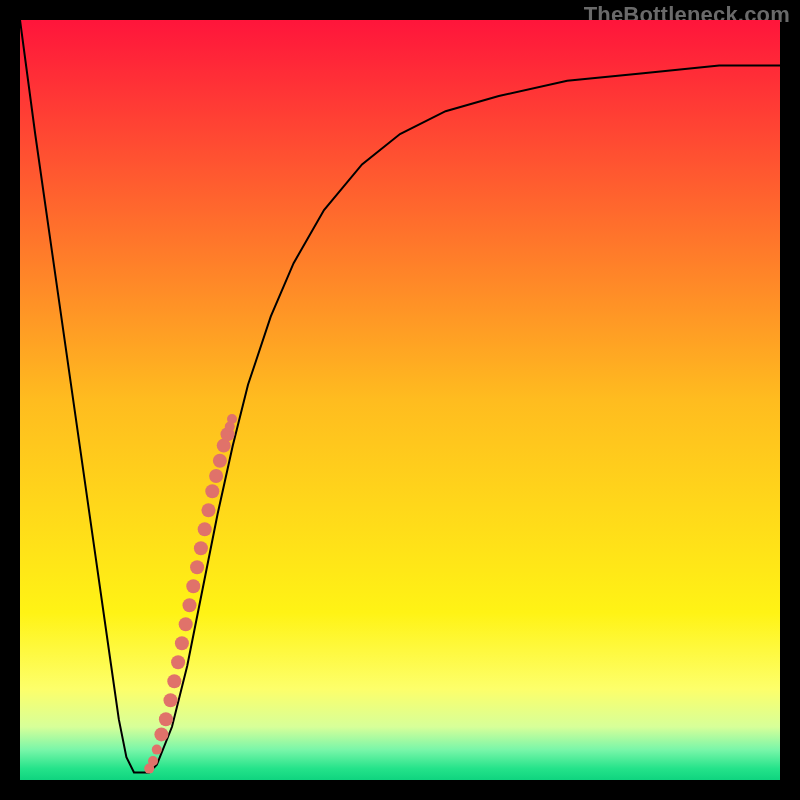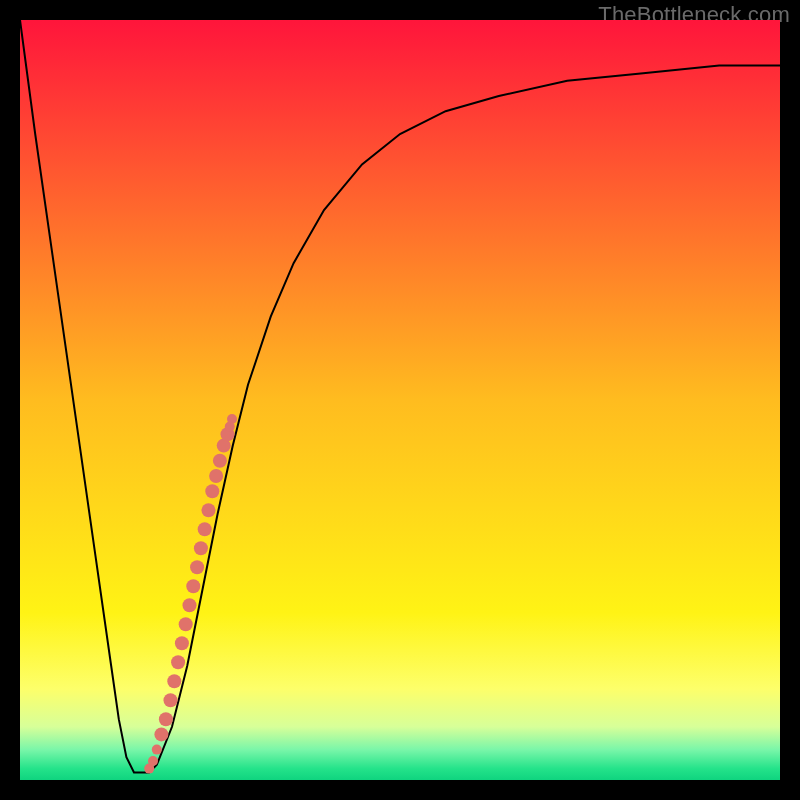--- a/index.html
+++ b/index.html
@@ -23,21 +23,21 @@
     top: 20px;
     width: 760px;
     height: 760px;
   }
   .watermark {
     position: absolute;
     top: 2px;
     right: 10px;
     color: #6a6a6a;
     font-size: 22px;
-    font-weight: 400;
+    font-weight: 700;
     letter-spacing: 0.2px;
     user-select: none;
   }
 </style>
 </head>
 <body>
 
 <div class="frame">
   <div class="watermark">TheBottleneck.com</div>
 

